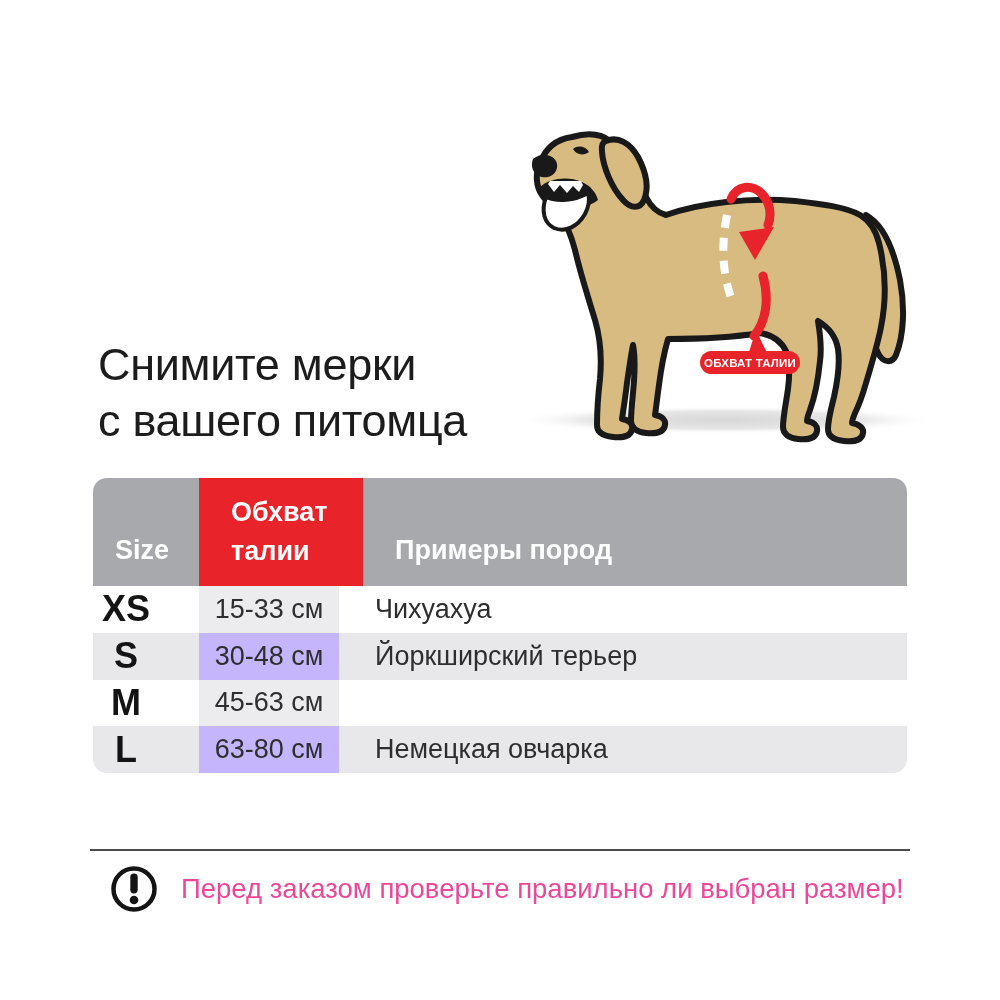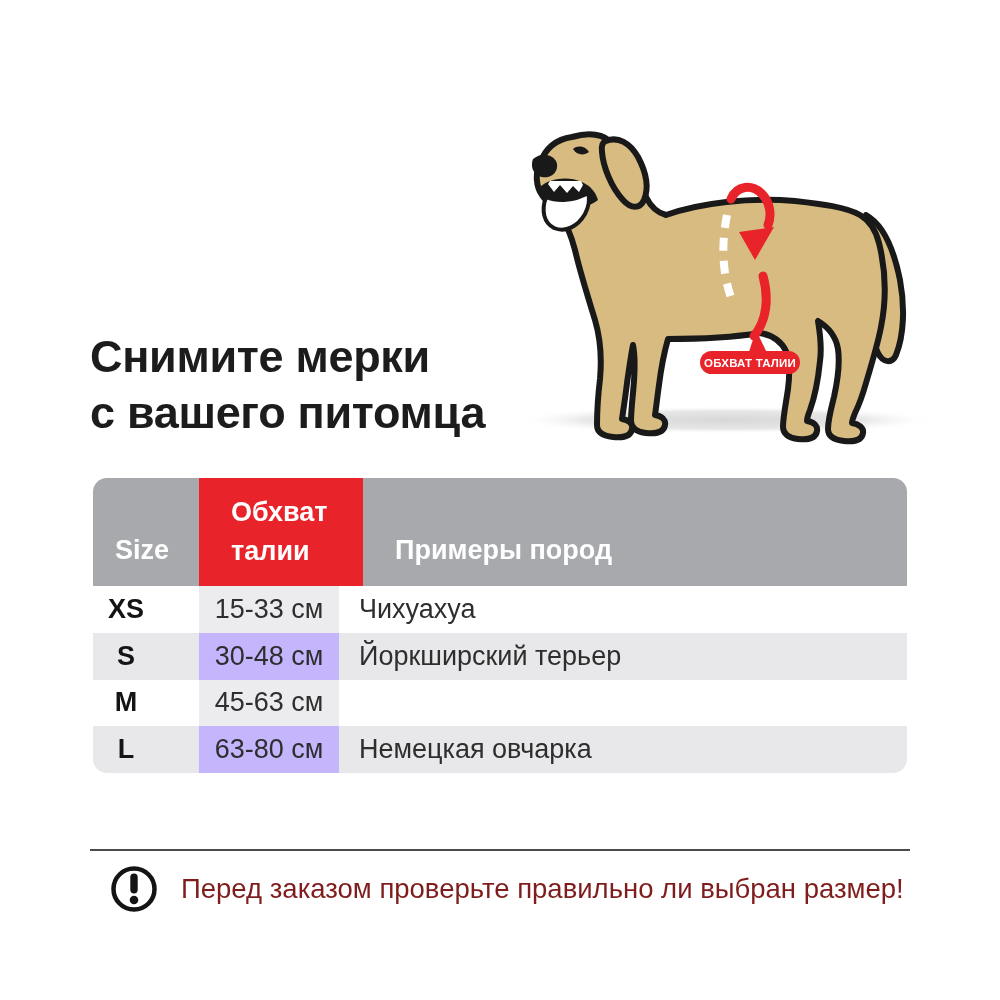--- a/index.html
+++ b/index.html
@@ -2,22 +2,22 @@
 <html><head>
 <meta charset="utf-8">
 <style>
   html,body{margin:0;padding:0;background:#fff;}
   .canvas{
     position:relative;width:1000px;height:1000px;background:#ffffff;overflow:hidden;
     font-family:"Liberation Sans","DejaVu Sans",sans-serif;
   }
   
   .title{
-    position:absolute;left:90px;top:329px;margin:0;
-    font-size:45px;line-height:56px;font-weight:700;color:#1c1c1c;letter-spacing:-0.3px;
+    position:absolute;left:90px;top:329px;margin:8px;
+    font-size:45px;line-height:56px;font-weight:400;color:#1c1c1c;letter-spacing:-0.3px;
   }
   .title span{display:block;}
   
   .dog-wrap{position:absolute;left:510px;top:115px;width:440px;height:340px;}
   .dog-wrap svg{width:100%;height:100%;display:block;}
   .waist-label-text{
     font-family:"Liberation Sans","DejaVu Sans",sans-serif;
     font-size:11.5px;font-weight:bold;letter-spacing:0.2px;
   }
   
@@ -30,31 +30,31 @@
   .th{position:absolute;color:#ffffff;font-weight:700;font-size:27px;white-space:normal;}
   .th-size{left:22px;bottom:20px;margin-top:39px;}
   .th-waist{left:138px;bottom:15px;width:135px;line-height:39px;}
   .th-breeds{left:302px;bottom:20px;white-space:nowrap;}
   .trow{display:flex;height:46.75px;background:#ffffff;}
   .trow.alt{background:#E8E8EA;}
   .trow:last-child{border-radius:0 0 14px 14px;overflow:hidden;}
   .td{display:flex;align-items:center;white-space:nowrap;}
   .td-size{
     width:106px;box-sizing:border-box;padding-right:40px;justify-content:center;
-    font-weight:700;font-size:27px;color:#141414;
+    font-weight:700;font-size:36px;color:#141414;
   }
   .td-waist{width:140px;justify-content:center;font-size:27px;color:#2e2e2e;background:#ECECEE;}
   .trow.alt .td-waist{background:#c4b5fd;}
-  .td-breeds{flex:1;padding-left:20px;font-size:27px;color:#2e2e2e;}
+  .td-breeds{flex:1;padding-left:36px;font-size:27px;color:#2e2e2e;}
   
   .note-divider{position:absolute;left:90px;top:849px;width:820px;height:2px;background:#4b4b4b;}
   .note-icon{position:absolute;left:110px;top:865px;width:48px;height:48px;}
   .note-text{
     position:absolute;left:181px;top:865px;height:48px;display:flex;align-items:center;
-    font-size:27.5px;color:#7f1d1d;white-space:nowrap;
+    font-size:27.5px;color:#ec4899;white-space:nowrap;
   }
 </style>
 </head>
 <body>
 
 <div class="canvas">
 
   <h1 class="title">
     <span>Снимите мерки</span>
     <span>с вашего питомца</span>

